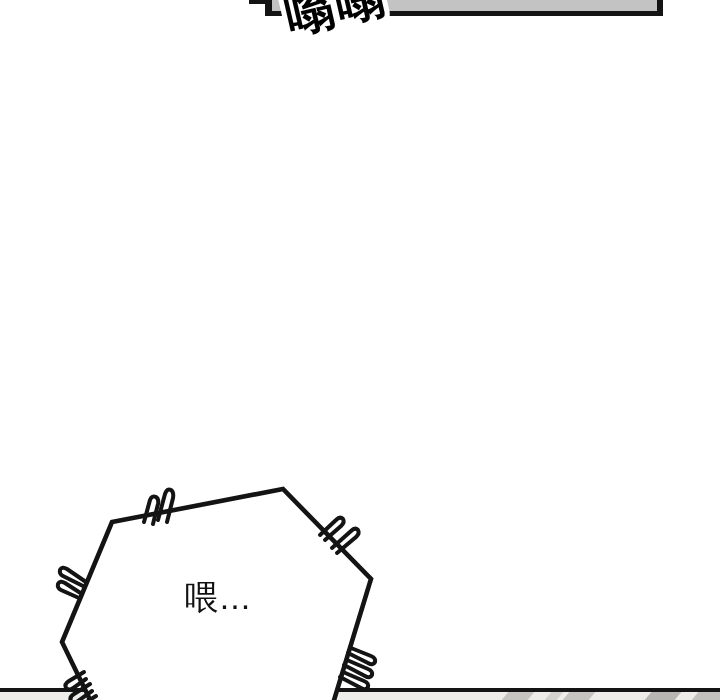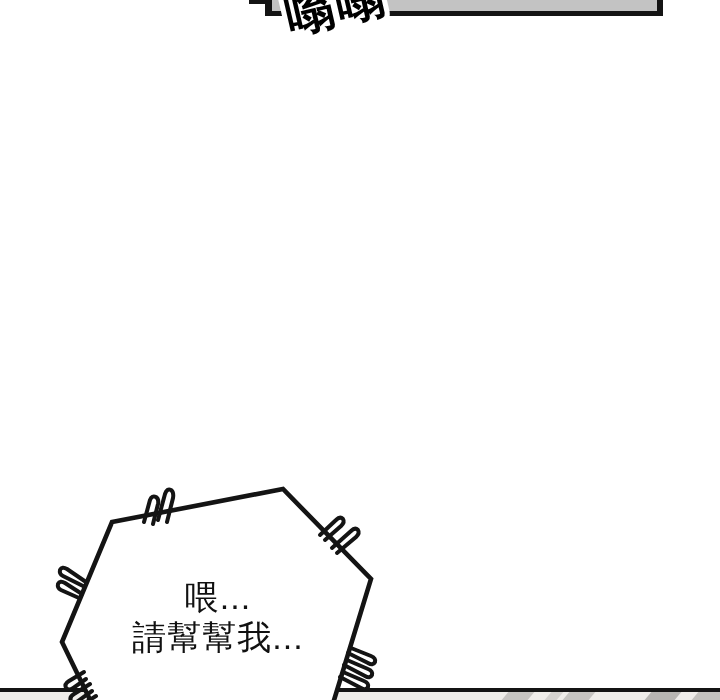--- a/index.html
+++ b/index.html
@@ -111,16 +111,15 @@
       <path d="M56,236 l-16,10 q-5,3 -3,7 q3,3 7,0 l14,-10"></path>
 
       <path d="M308,193 l20,10 q5,3 7,-1 q1,-4 -4,-6 l-20,-8"></path>
       <path d="M304,205 l21,11 q5,3 7,-1 q1,-4 -4,-6 l-21,-9"></path>
       <path d="M300,217 l21,11 q5,3 7,-1 q1,-4 -4,-6 l-21,-9"></path>
     </g>
   </svg>
 
   <div id="bubble-text">
     <div>喂...</div>
-    <div>請幫幫我...</div>
   </div>
 
 </div>
 
 </body></html>

